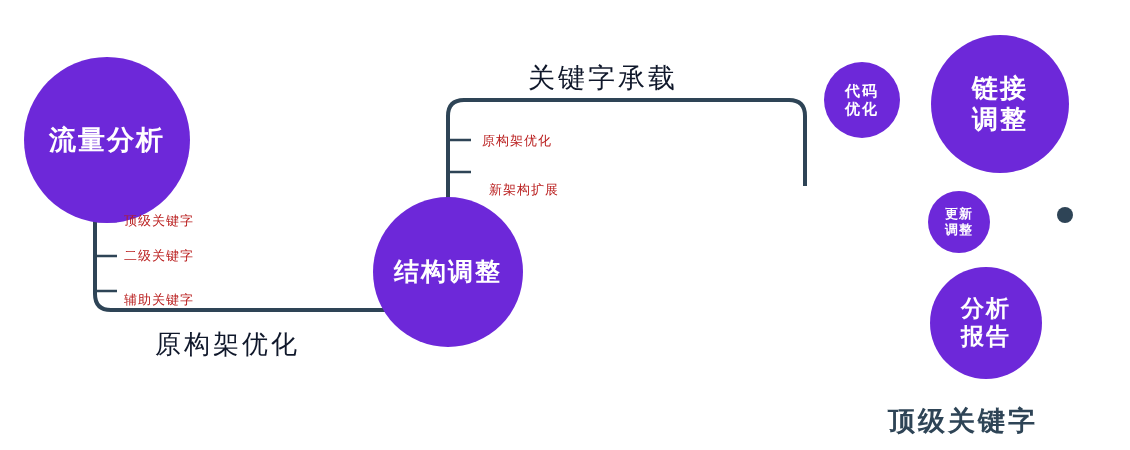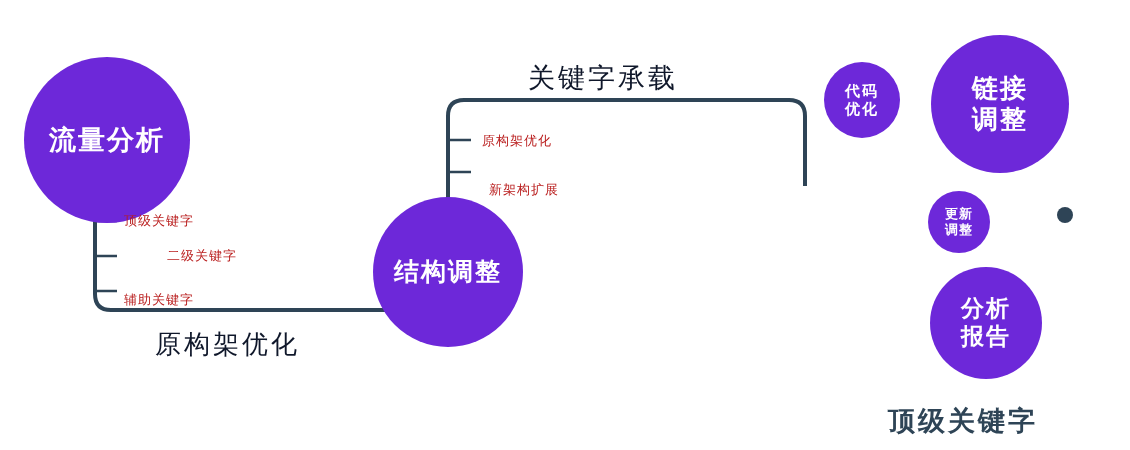--- a/index.html
+++ b/index.html
@@ -63,21 +63,21 @@
   .caption                { left: 888px; top: 403px; font-size: 27px; position: absolute; z-index: 3; color: #2e4456; font-weight: bold; letter-spacing: 3px; }
   .branch-label {
     position: absolute;
     z-index: 3;
     color: #b91c1c;
     font-size: 13px;
     letter-spacing: 1px;
     white-space: nowrap;
   }
   .bl-traffic-0   { left: 124px; top: 212px; }
-  .bl-traffic-1   { left: 124px; top: 247px; margin-left: 43px; }
+  .bl-traffic-1   { left: 124px; top: 247px; }
   .bl-traffic-2   { left: 124px; top: 291px; }
   .bl-structure-0 { left: 482px; top: 132px; }
   .bl-structure-1 { left: 482px; top: 181px; margin-left: 7px; }
 </style>
 </head>
 <body>
 
 <div class="canvas">
 
   <svg class="links" width="1130" height="450" viewBox="0 0 1130 450">

